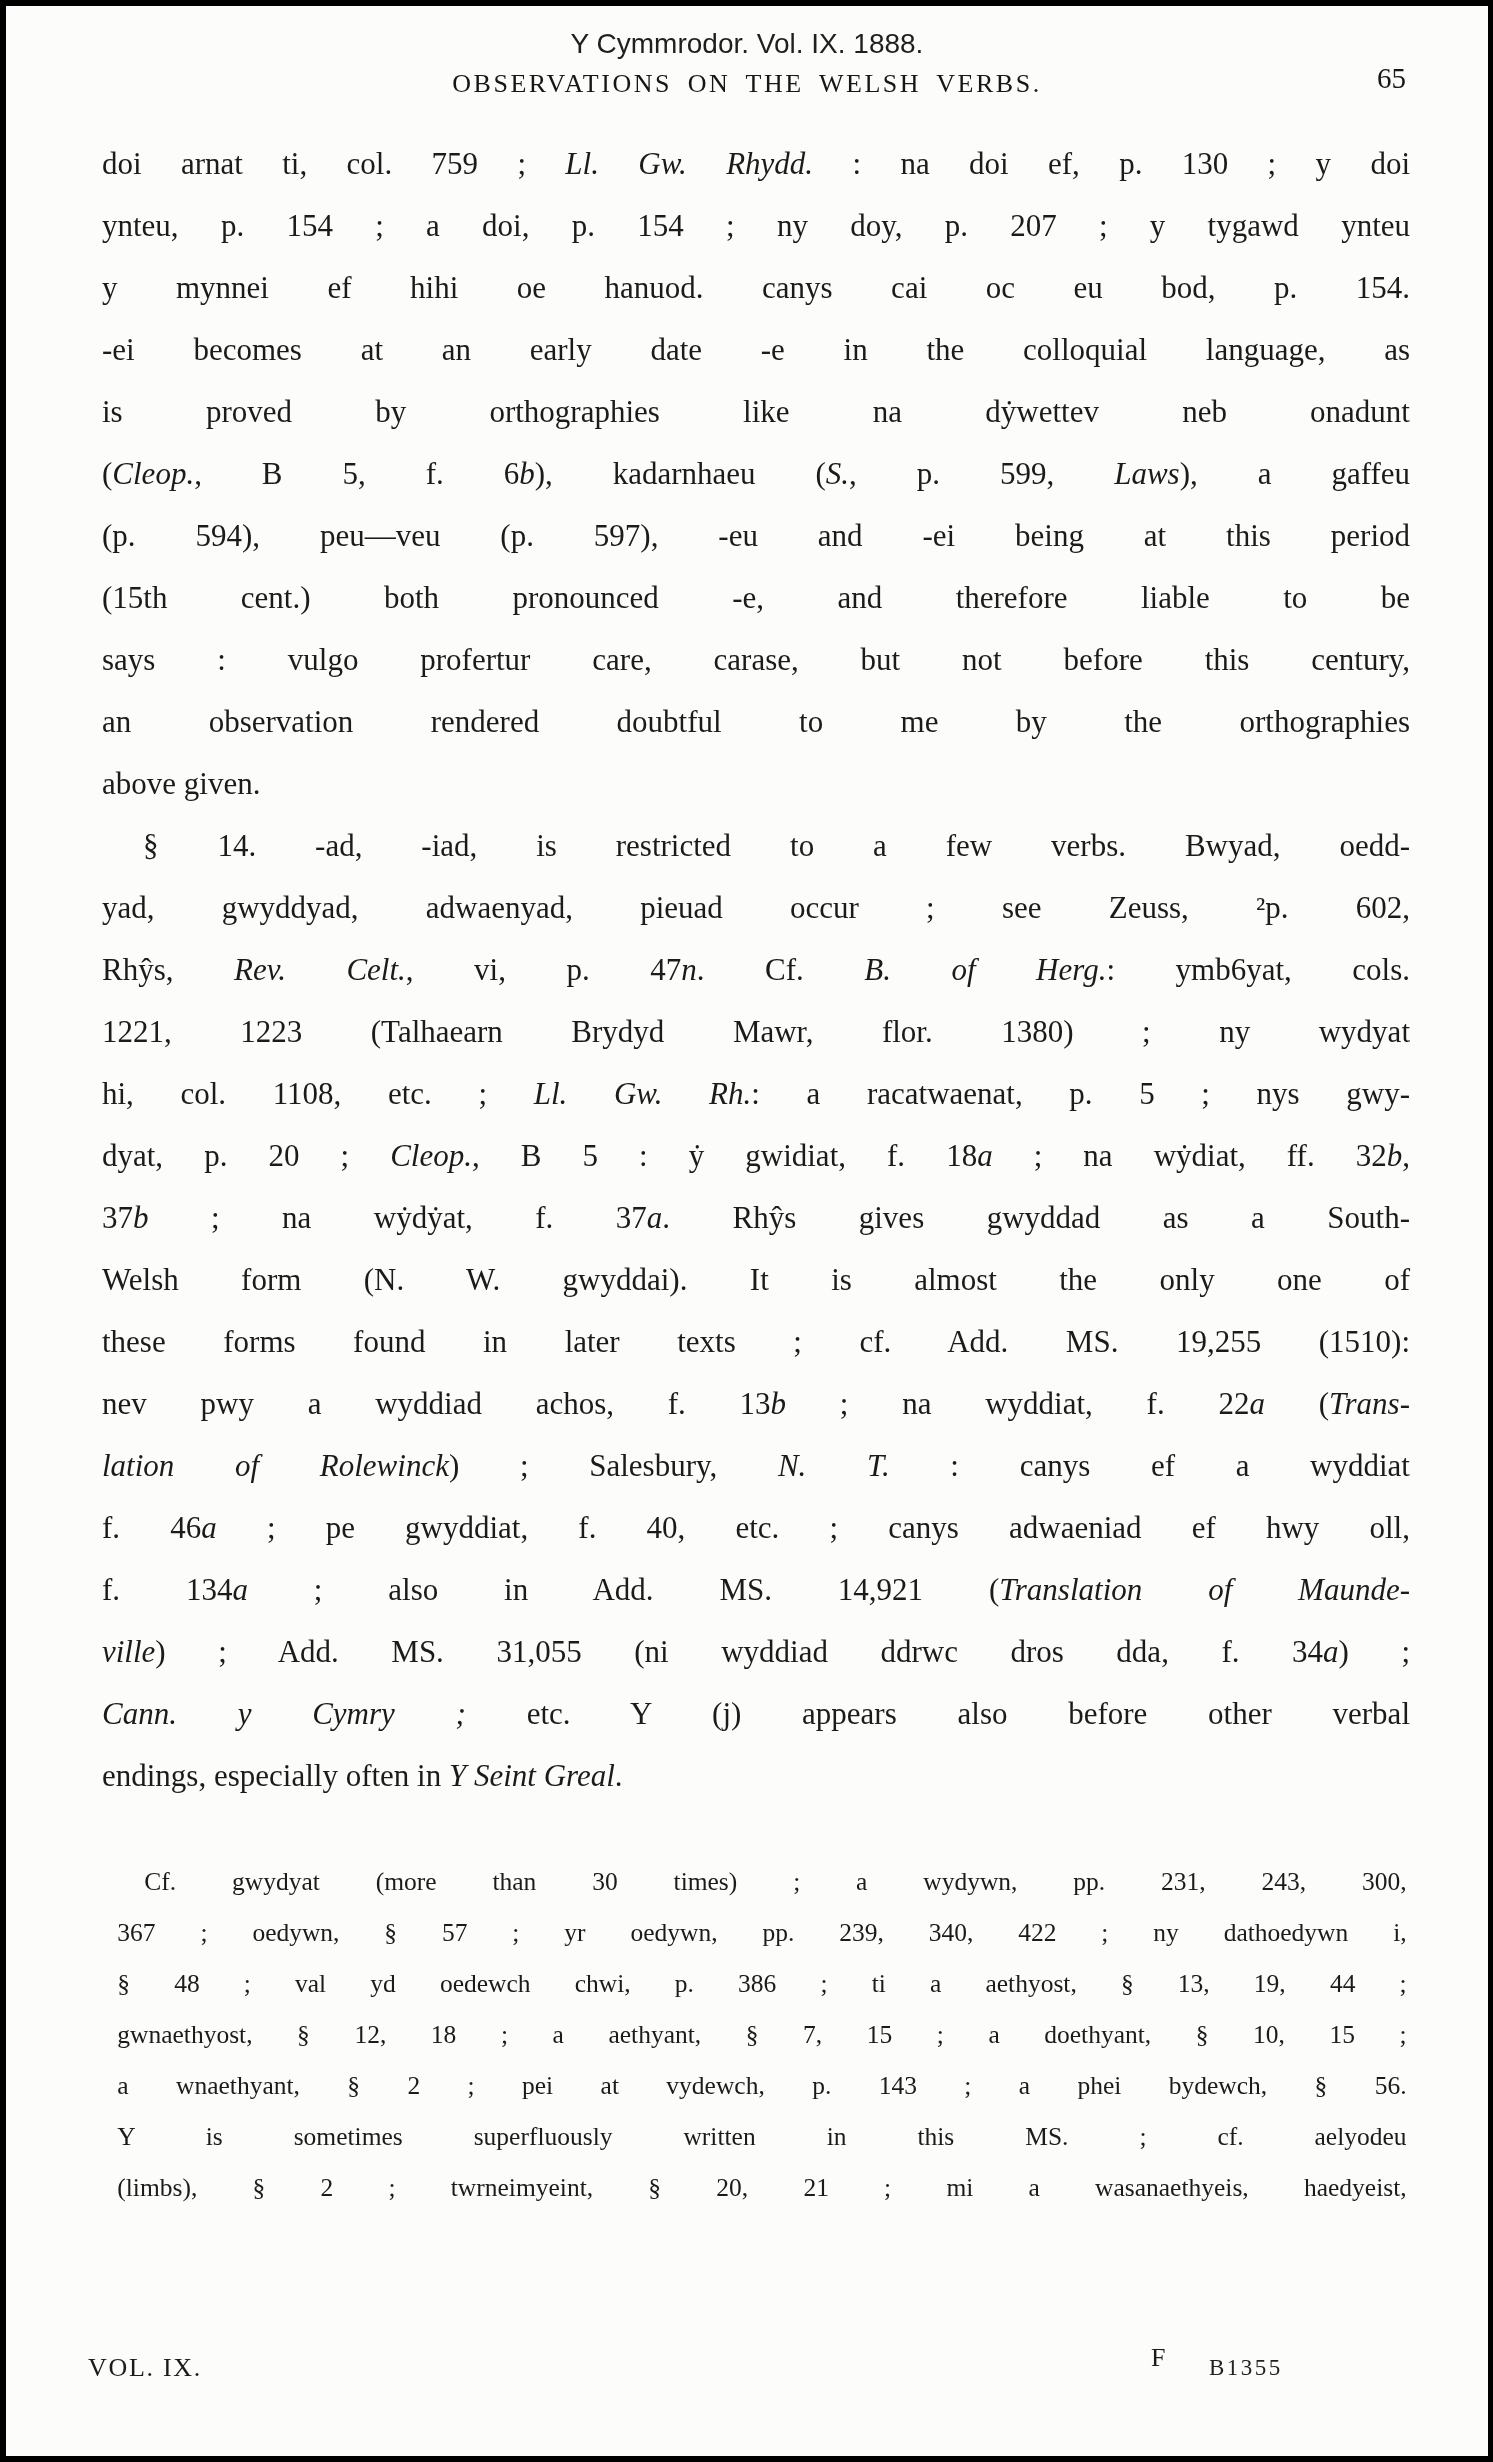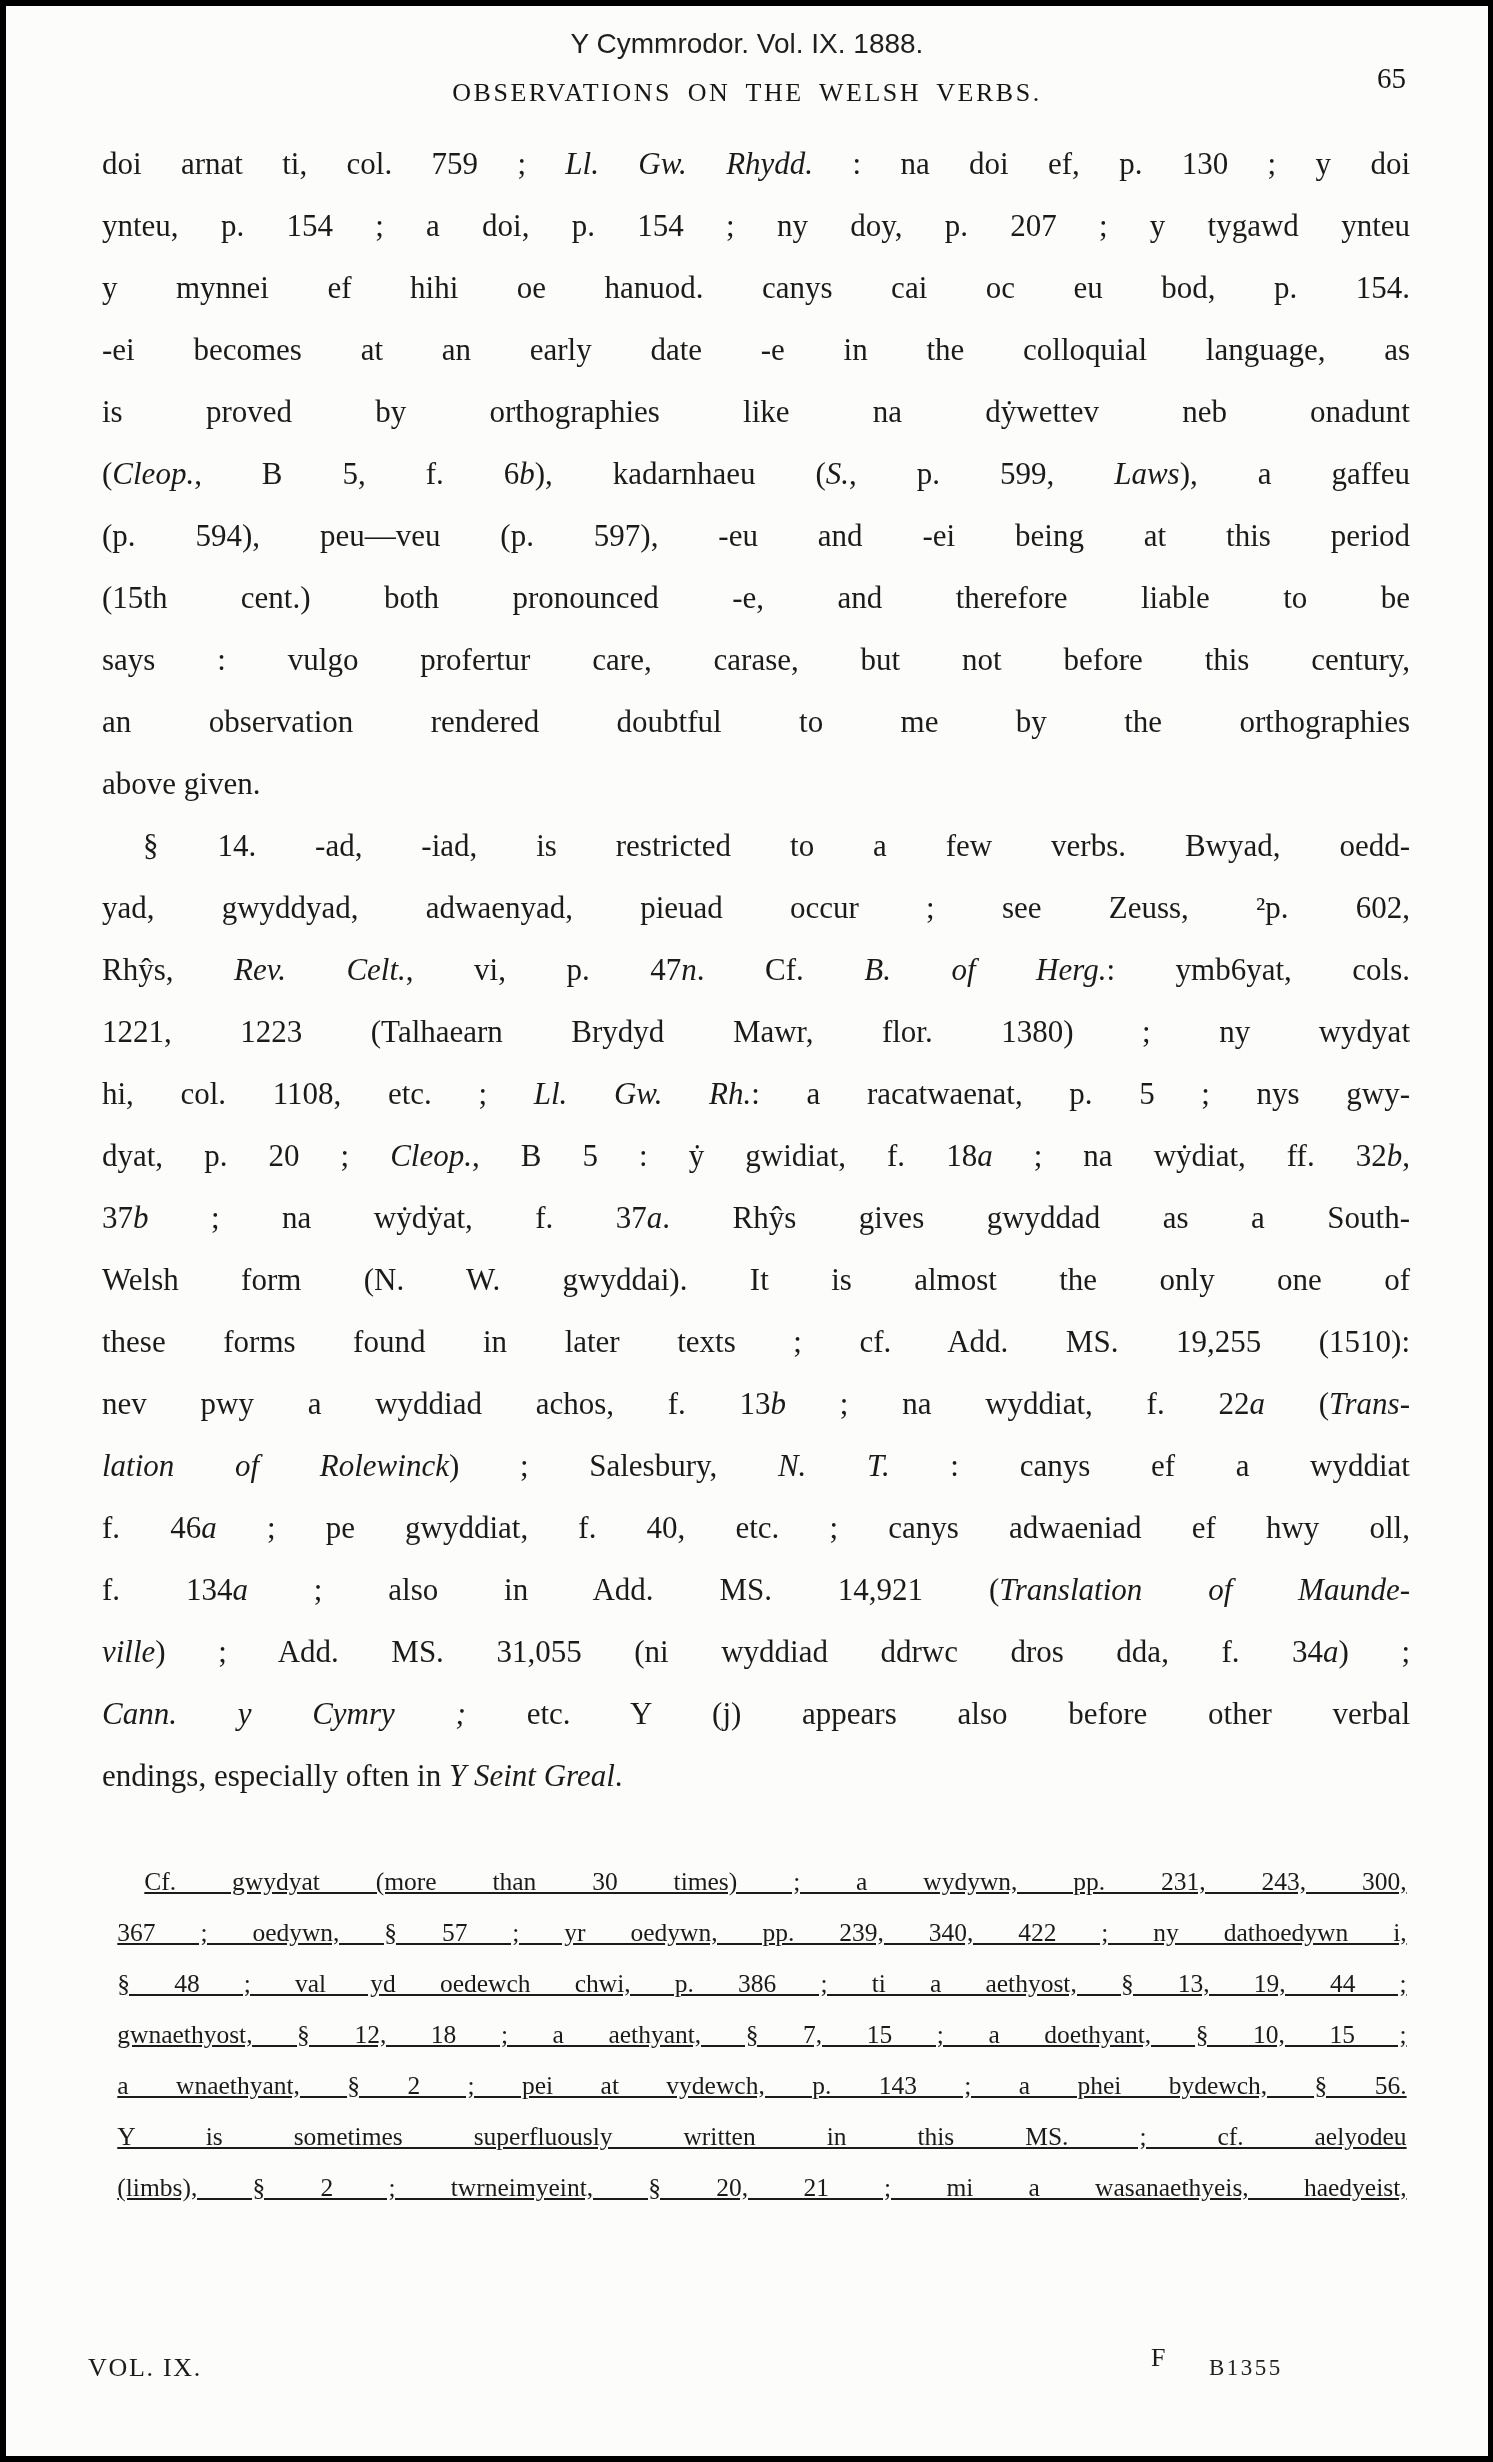--- a/index.html
+++ b/index.html
@@ -23,21 +23,21 @@
   .running-head {
     position: absolute;
     top: 22px; left: 0; right: 0;
     text-align: center;
     font-family: Liberation Sans, sans-serif;
     font-size: 28px;
     color: #1f1f1f;
   }
   .article-title {
     position: absolute;
-    top: 72px; left: 0; right: 0;
+    top: 63px; left: 0; right: 0;
     text-align: center;
     font-family: "Liberation Serif", serif;
     font-size: 26px;
     letter-spacing: 2.5px;
     word-spacing: 6.8px;
     color: #161616;
   }
   .page-number {
     position: absolute;
     top: 56px; right: 82px;
@@ -65,21 +65,20 @@
   }
   .para .line.indent { text-indent: 41px; }
   .footnote {
     margin-top: 49px;
     padding-left: 15.3px;
     padding-right: 3.4px;
   }
   .footnote .line {
     font-size: 25.5px;
     line-height: 51px;
-    text-decoration: underline;
   }
   .footnote .line.indent { text-indent: 27px; }
   i { font-style: italic; }
   
   .footer-volume {
     position: absolute;
     left: 82px; top: 2347px;
     font-size: 26px;
     letter-spacing: 1.7px;
     color: #1b1b1b;

